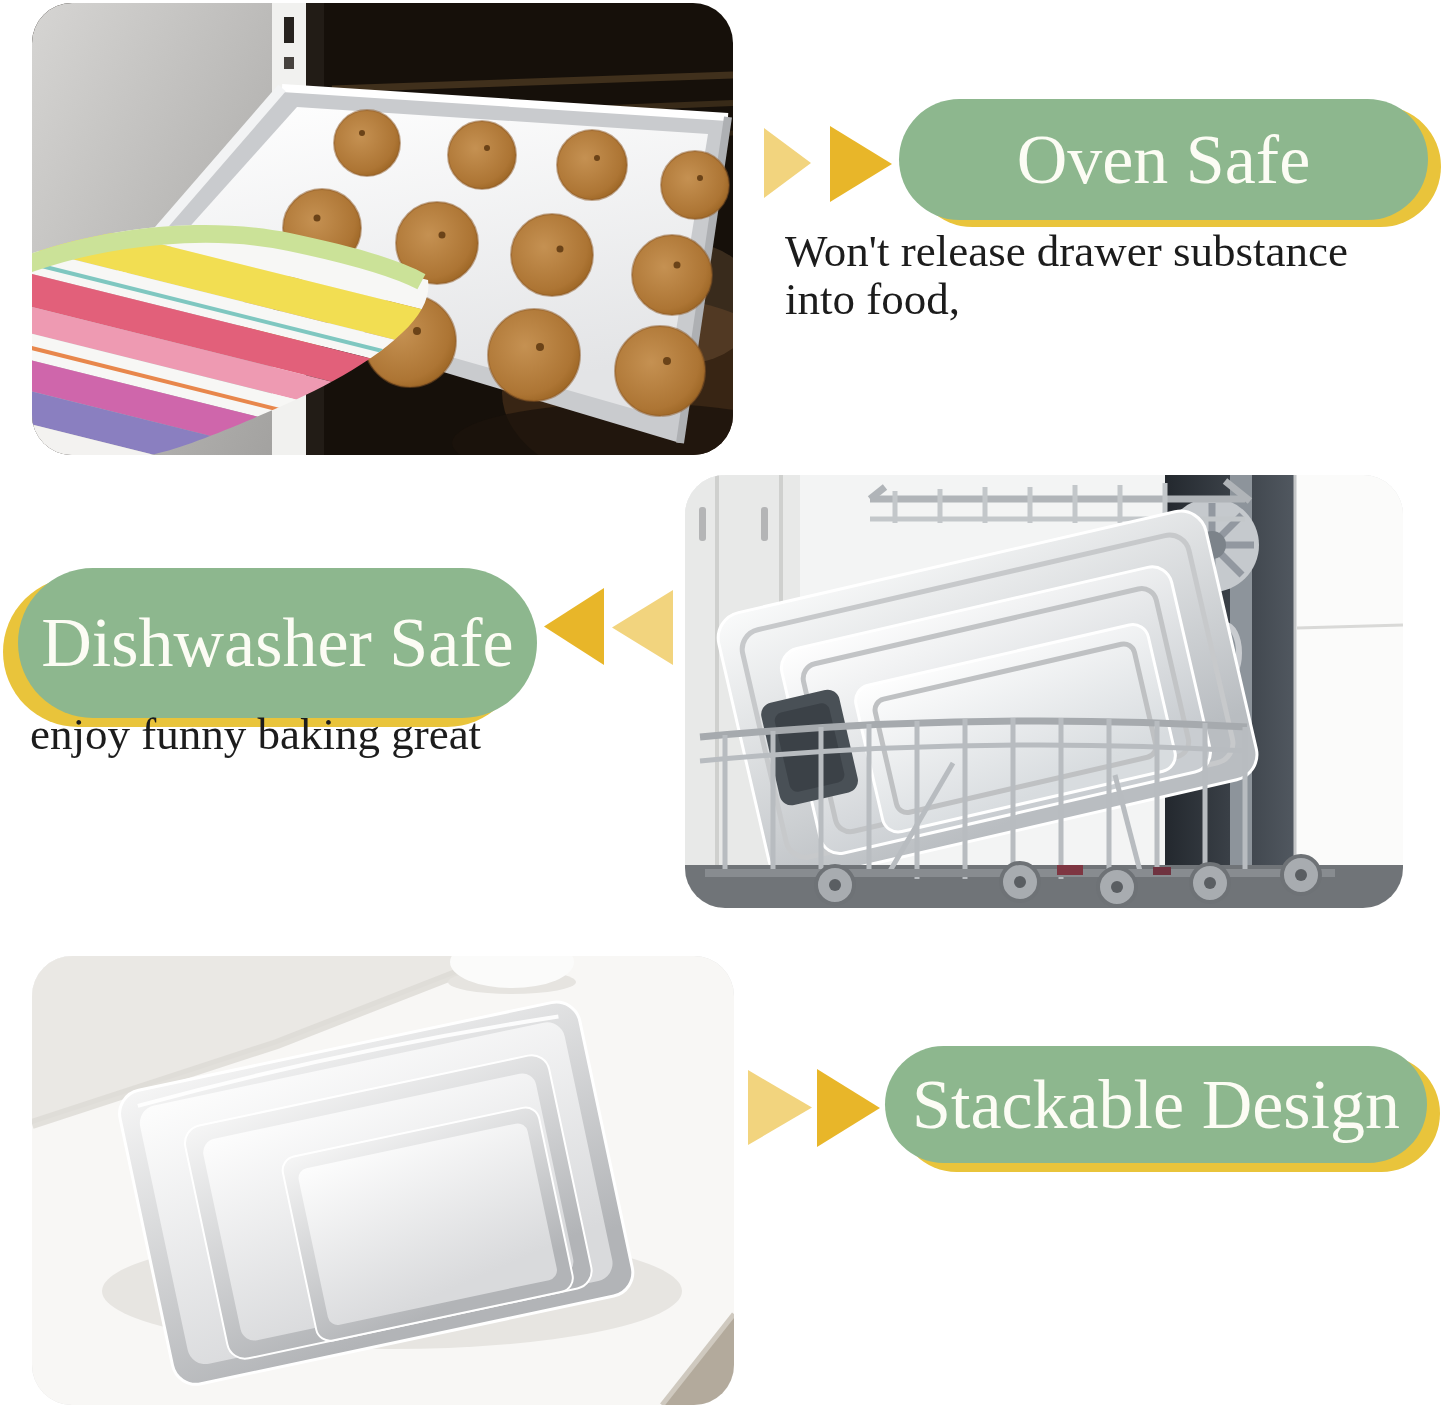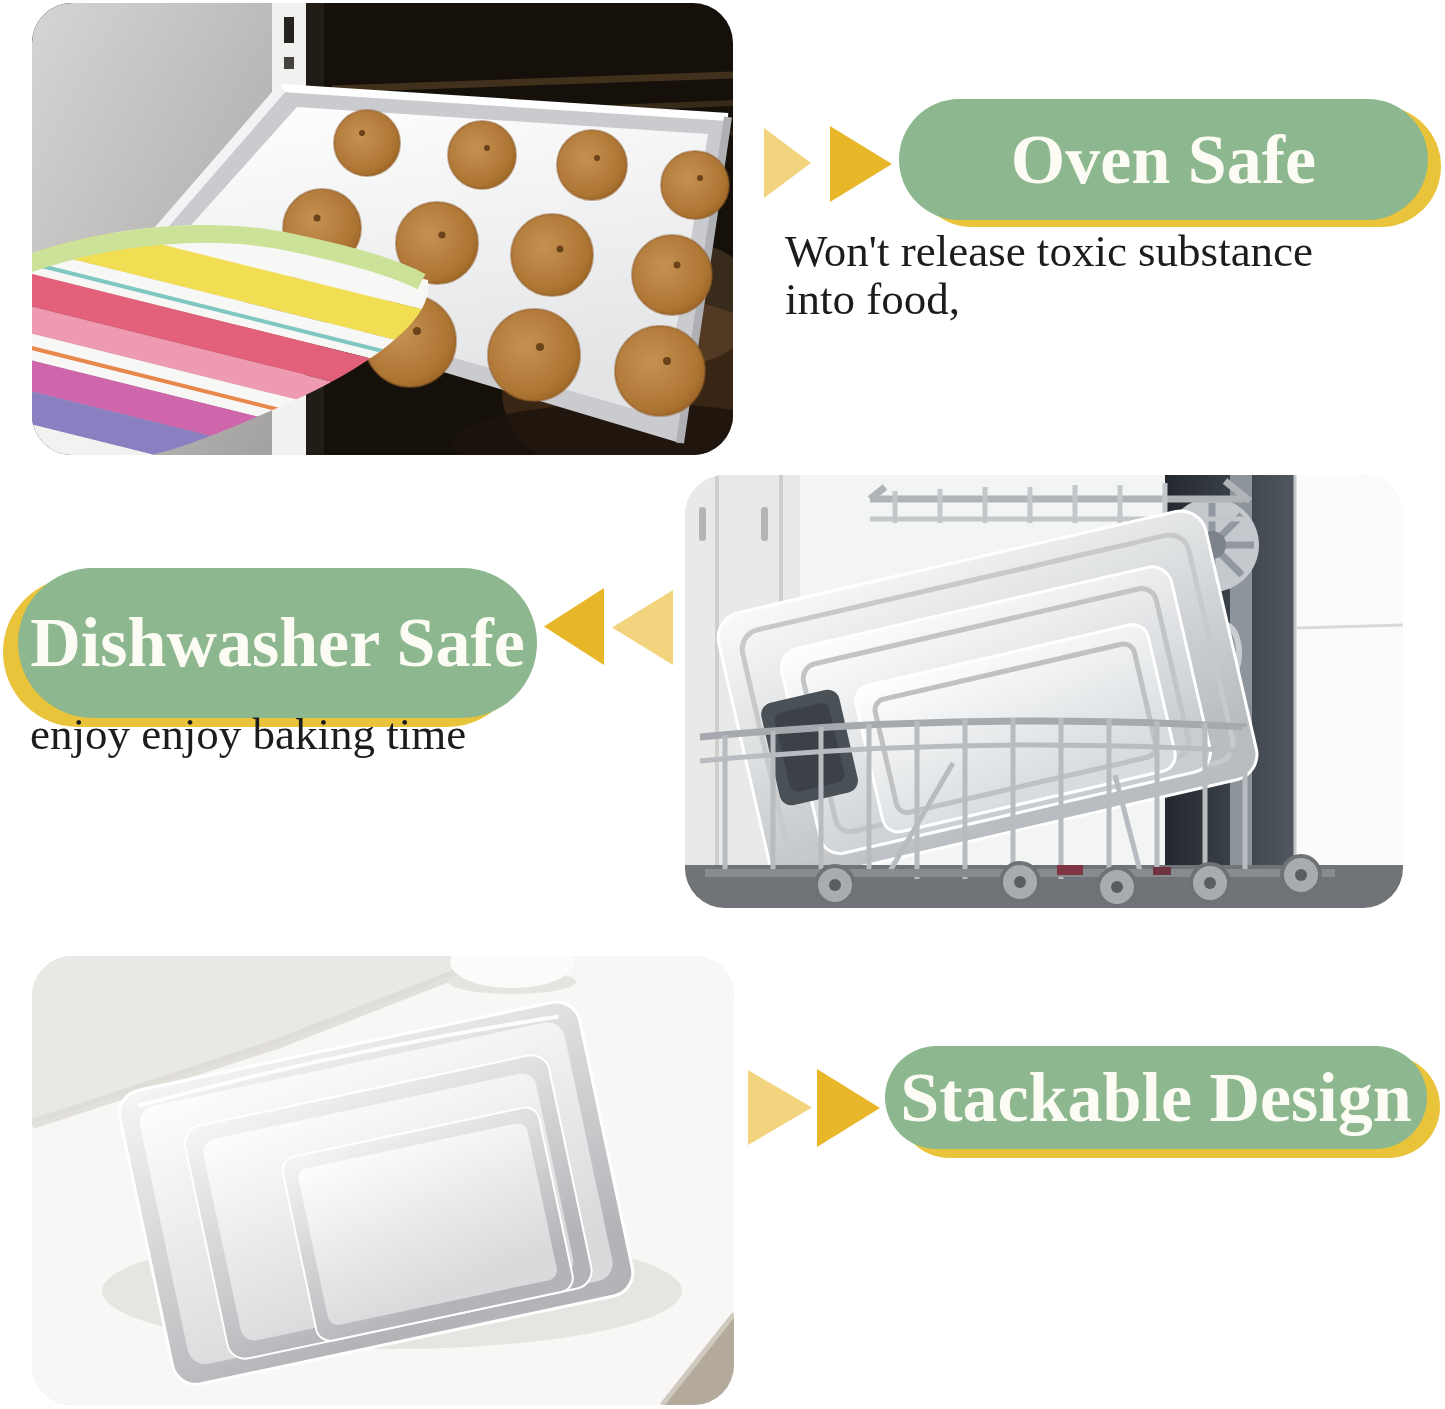--- a/index.html
+++ b/index.html
@@ -7,21 +7,21 @@
     position:relative;width:1445px;height:1409px;background:var(--background,#fff);
     overflow:hidden;font-family:"Liberation Serif", serif;
   }
   .photo{position:absolute;border-radius:40px;overflow:hidden;background:#ddd;}
   .photo svg{display:block;width:100%;height:100%;}
   .pill{position:absolute;}
   .pill .pill-shadow{position:absolute;inset:0;border-radius:999px;background:var(--pill-shadow-yellow,#E9C43B);}
   .pill .pill-face{
     position:absolute;inset:0;border-radius:999px;background:var(--pill-green,#8DB78E);
     display:flex;align-items:center;justify-content:center;
-    color:var(--heading-text,#FCFCF4);font-weight:bold;font-size:70px;white-space:nowrap;
+    color:var(--heading-text,#FCFCF4);font-weight:normal;font-size:70px;white-space:nowrap;
   }
   #pill-1 .pill-shadow{transform:translate(13px,7px);}
   #pill-2 .pill-shadow{transform:translate(-15px,9px);}
   #pill-3 .pill-shadow{transform:translate(13px,9px);}
   .tri{position:absolute;}
   .tri.right{clip-path:polygon(0 0,100% 50%,0 100%);}
   .tri.left{clip-path:polygon(100% 0,0 50%,100% 100%);}
   .tri.dark{background:var(--arrow-dark-yellow,#E8B629);}
   .tri.light{background:var(--arrow-light-yellow,#F2D47E);}
   .body-text{position:absolute;color:var(--body-text,#1C1C1C);font-size:45px;}
@@ -122,21 +122,21 @@
 
   <div class="tri right light" style="left:764px;top:128px;width:47px;height:70px;"></div>
   <div class="tri right dark" style="left:830px;top:126px;width:62px;height:76px;"></div>
 
   <div class="pill" id="pill-1" style="left:899px;top:99px;width:529px;height:121px;">
     <div class="pill-shadow"></div>
     <div class="pill-face">Oven Safe</div>
   </div>
 
   <div class="body-text lh-tight" style="left:785px;top:228px;">
-    <div>Won't release toxic substance</div>
+    <div>Won't release drawer substance</div>
     <div>into food,</div>
   </div>
 
   <div class="photo" style="left:685px;top:475px;width:718px;height:433px;">
     <svg viewBox="0 0 718 433">
       <defs>
         <linearGradient id="p2-col" x1="0" y1="0" x2="1" y2="0">
           <stop offset="0" stop-color="#23282e"></stop>
             <stop offset="1" stop-color="#515860"></stop>
         </linearGradient>
@@ -247,21 +247,21 @@
 
   <div class="pill" id="pill-2" style="left:18px;top:568px;width:519px;height:150px;">
     <div class="pill-shadow"></div>
     <div class="pill-face">Dishwasher Safe</div>
   </div>
 
   <div class="tri left dark" style="left:544px;top:588px;width:60px;height:77px;"></div>
   <div class="tri left light" style="left:612px;top:590px;width:61px;height:75px;"></div>
 
   <div class="body-text lh-loose" style="left:30px;top:703px;">
-    <div>enjoy enjoy baking time</div>
+    <div>enjoy funny baking great</div>
   </div>
 
   <div class="photo" style="left:32px;top:956px;width:702px;height:449px;">
     <svg viewBox="0 0 702 449">
       <defs>
         <linearGradient id="p3-rim" x1="0" y1="0" x2="0.35" y2="1">
           <stop offset="0" stop-color="#f6f6f6"></stop>
             <stop offset="1" stop-color="#b2b4b7"></stop>
         </linearGradient>
         <linearGradient id="p3-floor" x1="0" y1="0" x2="0.3" y2="1">
@@ -285,19 +285,19 @@
         <rect x="258" y="182" width="262" height="188" rx="14" fill="url(#p3-rim)" stroke="#ffffff" stroke-width="2"></rect>
         <rect x="272" y="196" width="234" height="160" rx="10" fill="url(#p3-floor)"></rect>
         <path d="M130,100 Q340,88 560,100" stroke="#ffffff" stroke-width="4" fill="none" opacity="0.9"></path>
       </g>
     </svg>
   </div>
 
   <div class="tri right light" style="left:748px;top:1070px;width:64px;height:75px;"></div>
   <div class="tri right dark" style="left:817px;top:1069px;width:63px;height:78px;"></div>
 
-  <div class="pill" id="pill-3" style="left:885px;top:1046px;width:542px;height:103px;">
+  <div class="pill" id="pill-3" style="left:885px;top:1046px;width:542px;height:117px;">
     <div class="pill-shadow"></div>
     <div class="pill-face">Stackable Design</div>
   </div>
 
 
 </div>
 
 </body></html>

